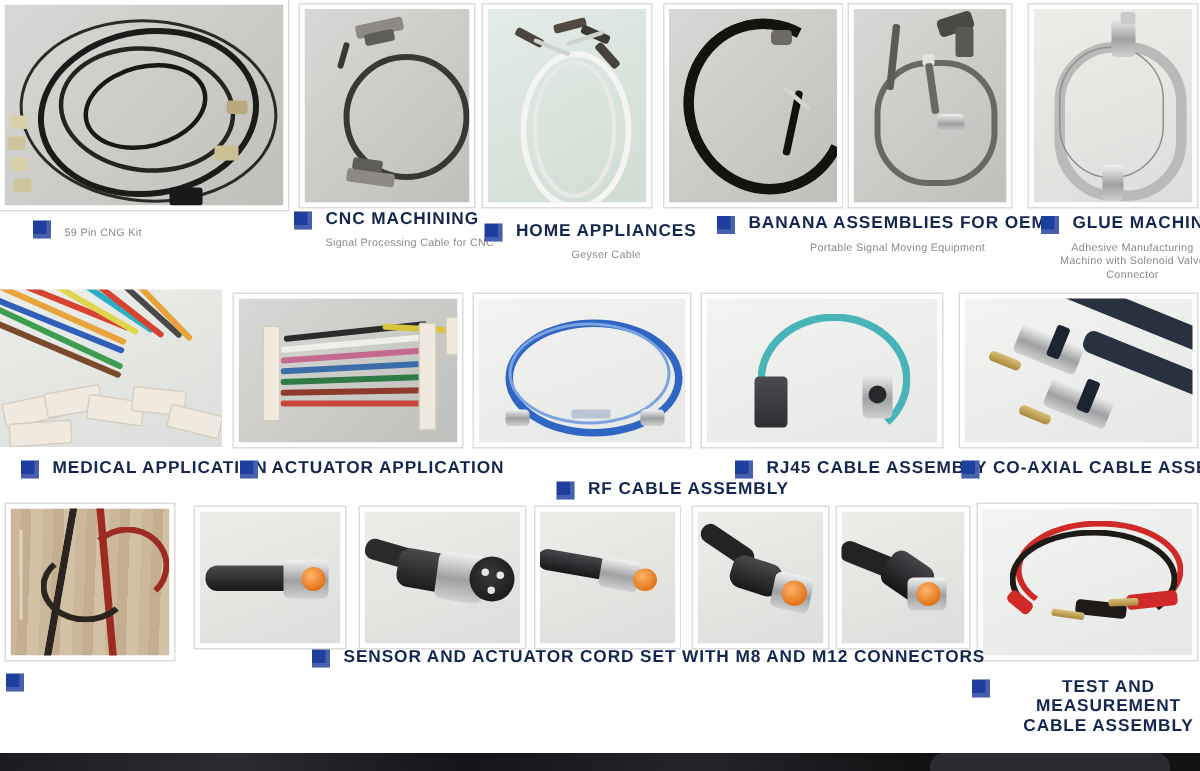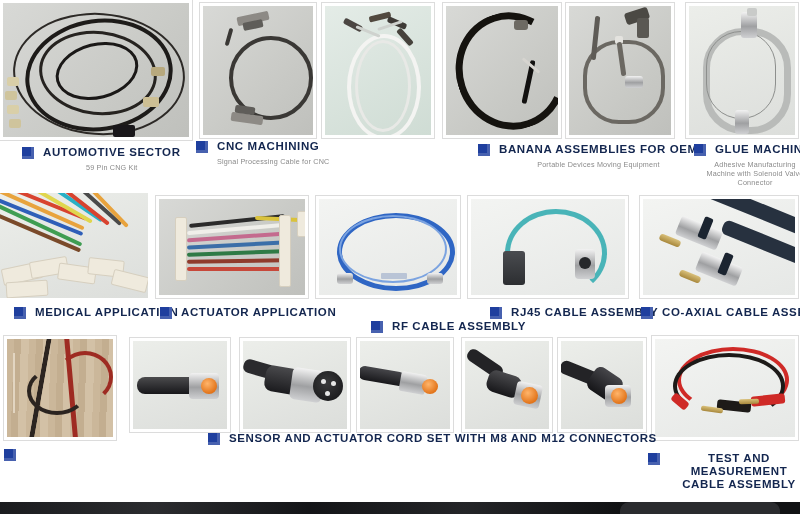--- a/index.html
+++ b/index.html
@@ -145,39 +145,45 @@
       <div class="wireloop" style="left:17px;top:25px;width:68px;height:86px;border-width:1px;border-color:#8d8f8d;border-radius:38px;"></div>
       <div class="silver" style="left:52px;top:6px;width:16px;height:26px;"></div>
       <div class="silver" style="left:46px;top:104px;width:14px;height:24px;"></div>
       <div class="conn" style="left:58px;top:2px;width:10px;height:8px;background:#c9cbc9;"></div>
     </div>
   </div>
 
   <div class="label" style="left:22px;top:146px;">
     <div class="bullet"></div>
     <div class="ltext">
-      <div class="title">AUTOMOTIVE SECTOR</div>
       <div class="sub">59 Pin CNG Kit</div>
     </div>
   </div>
 
   <div class="label" style="left:196px;top:140px;">
     <div class="bullet"></div>
     <div class="ltext">
       <div class="title">CNC MACHINING</div>
       <div class="sub">Signal Processing Cable for CNC</div>
     </div>
   </div>
 
+  <div class="label" style="left:323px;top:148px;">
+    <div class="bullet"></div>
+    <div class="ltext">
+      <div class="title">HOME APPLIANCES</div>
+      <div class="sub">Geyser Cable</div>
+    </div>
+  </div>
 
   <div class="label" style="left:478px;top:143px;">
     <div class="bullet"></div>
     <div class="ltext">
       <div class="title">BANANA ASSEMBLIES FOR OEM</div>
-      <div class="sub">Portable Devices Moving Equipment</div>
+      <div class="sub">Portable Signal Moving Equipment</div>
     </div>
   </div>
 
   <div class="label" style="left:694px;top:143px;">
     <div class="bullet"></div>
     <div class="ltext" style="width:104px;">
       <div class="title">GLUE MACHINE</div>
       <div class="sub" style="width:108px;margin-left:-14px;">Adhesive Manufacturing Machine with Solenoid Valve Connector</div>
     </div>
   </div>

